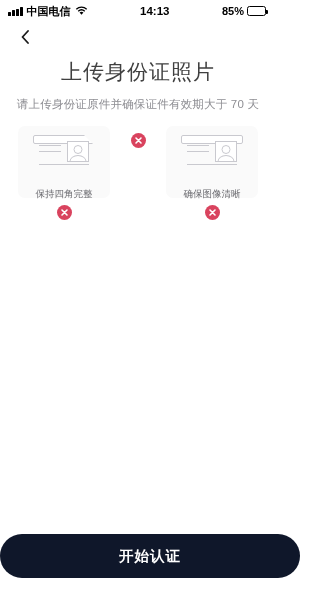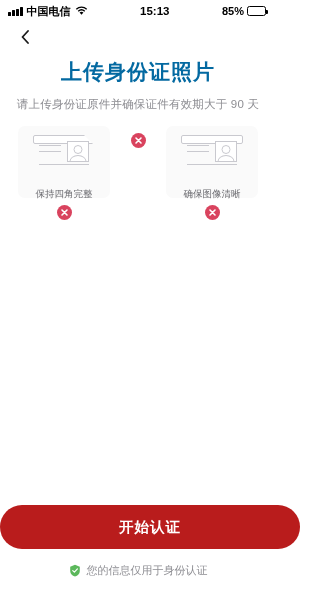--- a/index.html
+++ b/index.html
@@ -33,21 +33,21 @@
   .batt::after{ content:""; position:absolute; right:-3px; top:3px; width:1.6px; height:4px; background:#000; border-radius:0 1px 1px 0; }
   .batt-fill{ height:100%; background:#000; border-radius:1px; }
 
   
   .navbar{ height:30px; display:flex; align-items:center; padding-left:12px; }
   .back-btn{ width:26px; height:26px; display:flex; align-items:center; justify-content:center; cursor:pointer; }
   .chev{ width:8px; height:14px; }
 
   
   .heading{ text-align:center; padding:6px 16px 0; }
-  .title{ font-size:21px; font-weight:bold; color:#0369a1; letter-spacing:1px; }
+  .title{ font-size:21px; font-weight:normal; color:#404040; letter-spacing:1px; }
   .subtitle{ margin-top:11px; font-size:11.5px; color:#8e8e93; letter-spacing:.2px; }
 
   
   .example-wrap{ margin:18px auto 0; width:212px; }
   .example-card{
     width:212px; height:118px; background:#fff; border-radius:8px;
     box-shadow:0 2px 9px rgba(0,0,0,.13);
     display:flex; align-items:center; justify-content:center;
   }
   .id-illus{ width:176px; height:98px; border:1.2px solid #8a8a8a; border-radius:6px; position:relative; background:#fff; }
@@ -131,38 +131,38 @@
         </span>
       <span class="carrier">中国电信</span>
       <span class="wifi">
         <svg viewBox="0 0 14 11" width="13" height="10">
             <path d="M7 9.6 4.9 7.2a3.2 3.2 0 0 1 4.2 0L7 9.6z" fill="#000"></path>
             <path d="M2.9 5.2a6.2 6.2 0 0 1 8.2 0l-1 1.1a4.7 4.7 0 0 0-6.2 0l-1-1.1z" fill="#000"></path>
             <path d="M.8 2.9a9.3 9.3 0 0 1 12.4 0l-1 1.1a7.8 7.8 0 0 0-10.4 0l-1-1.1z" fill="#000"></path>
           </svg>
       </span>
     </div>
-    <div class="sb-center">15:13</div>
+    <div class="sb-center">14:13</div>
     <div class="sb-right">
       <span class="batt-txt">85%</span>
       <span class="batt"><span class="batt-fill" id="batt-fill" style="width: 85%;"></span></span>
     </div>
   </div>
 
   <div class="navbar">
     <div class="back-btn">
       <svg class="chev" viewBox="0 0 8 14">
         <path d="M7 1 1.5 7 7 13" fill="none" stroke="#1a1a1a" stroke-width="1.8" stroke-linecap="round" stroke-linejoin="round"></path>
       </svg>
     </div>
   </div>
 
   <div class="heading">
     <div class="title">上传身份证照片</div>
-    <div class="subtitle">请上传身份证原件并确保证件有效期大于 90 天</div>
+    <div class="subtitle">请上传身份证原件并确保证件有效期大于 70 天</div>
   </div>
 
 
   <div class="tips">
 
     <div class="tip">
       <div class="tip-card">
         <div class="mini torn">
           <span class="mini-frame"></span>
           <span class="mini-line ml1"></span>
@@ -211,25 +211,16 @@
         <svg viewBox="0 0 15 15" width="15" height="15">
           <circle cx="7.5" cy="7.5" r="7.5" fill="#d9435e"></circle>
           <path d="M5 5l5 5M10 5l-5 5" fill="none" stroke="#fff" stroke-width="1.6" stroke-linecap="round"></path>
         </svg>
       </div>
     </div>
 
   </div>
 
   <div class="footer">
-    <button class="cta" id="cta-btn" style="background: #b91c1c;">开始认证</button>
-    <div class="privacy">
-      <span class="shield">
-        <svg viewBox="0 0 14 15" width="12" height="13">
-          <path d="M7 .8 12.6 3v5c0 3.2-2.3 5.6-5.6 6.6C3.7 13.6 1.4 11.2 1.4 8V3L7 .8z" fill="#5cb85c"></path>
-          <path d="M4.4 7.6 6.3 9.4 9.8 5.6" fill="none" stroke="#fff" stroke-width="1.4" stroke-linecap="round" stroke-linejoin="round"></path>
-        </svg>
-      </span>
-      <span class="privacy-txt">您的信息仅用于身份认证</span>
-    </div>
+    <button class="cta" id="cta-btn" style="background: #0f172a;">开始认证</button>
   </div>
 
 </div>
 
 </body></html>

